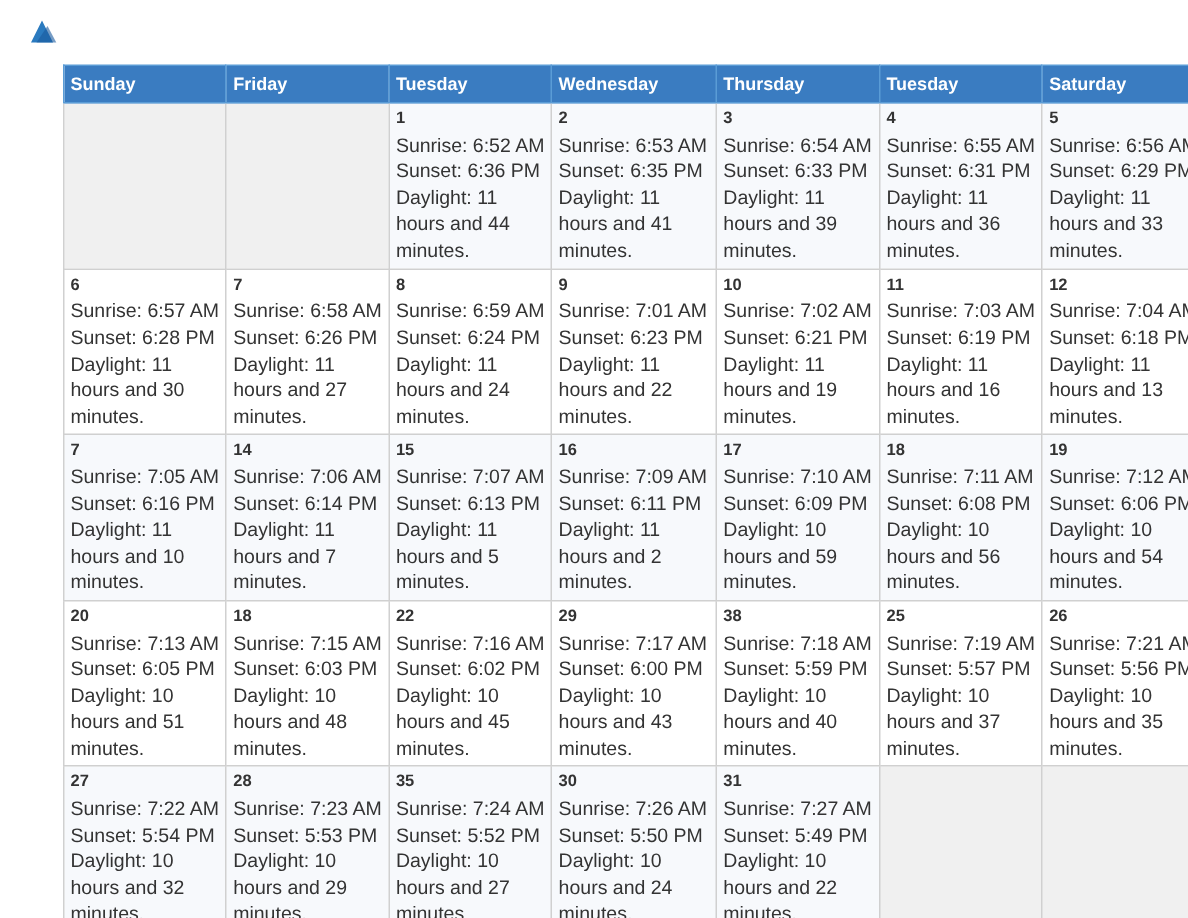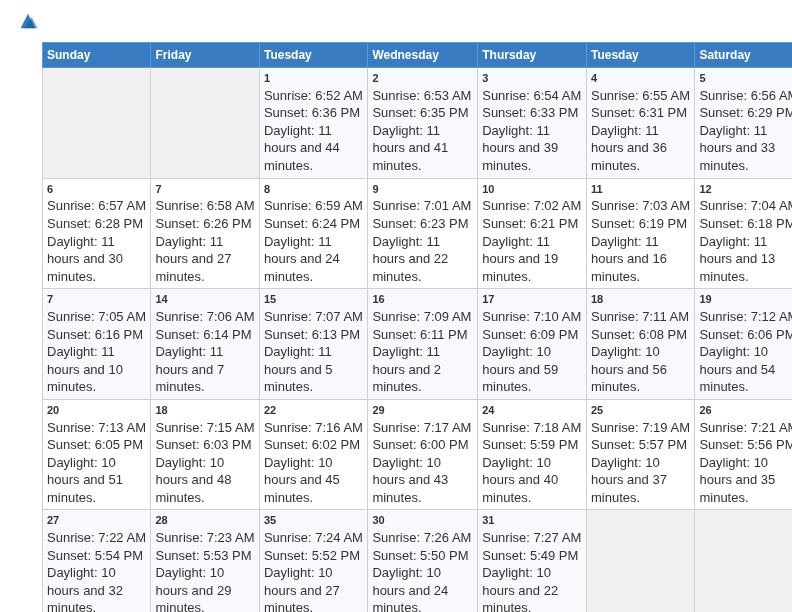--- a/index.html
+++ b/index.html
@@ -227,21 +227,21 @@
           </td>
           <td>
             <span class="day-num">22</span>
             <div class="day-info">Sunrise: 7:16 AM<br>Sunset: 6:02 PM<br>Daylight: 10 hours and 45 minutes.</div>
           </td>
           <td>
             <span class="day-num">29</span>
             <div class="day-info">Sunrise: 7:17 AM<br>Sunset: 6:00 PM<br>Daylight: 10 hours and 43 minutes.</div>
           </td>
           <td>
-            <span class="day-num">24</span>
+            <span class="day-num">38</span>
             <div class="day-info">Sunrise: 7:18 AM<br>Sunset: 5:59 PM<br>Daylight: 10 hours and 40 minutes.</div>
           </td>
           <td>
             <span class="day-num">25</span>
             <div class="day-info">Sunrise: 7:19 AM<br>Sunset: 5:57 PM<br>Daylight: 10 hours and 37 minutes.</div>
           </td>
           <td>
             <span class="day-num">26</span>
             <div class="day-info">Sunrise: 7:21 AM<br>Sunset: 5:56 PM<br>Daylight: 10 hours and 35 minutes.</div>
           </td>

